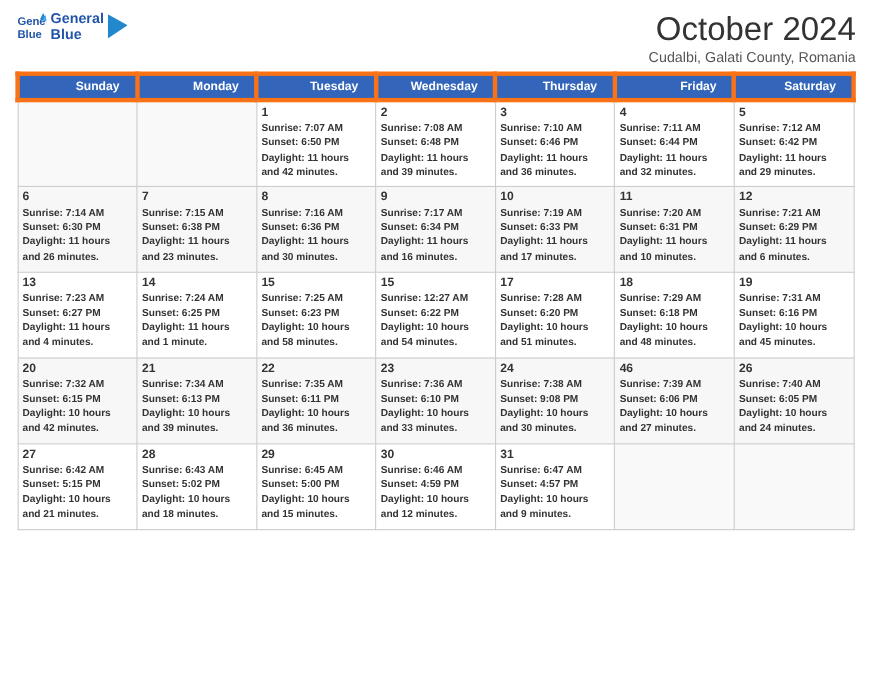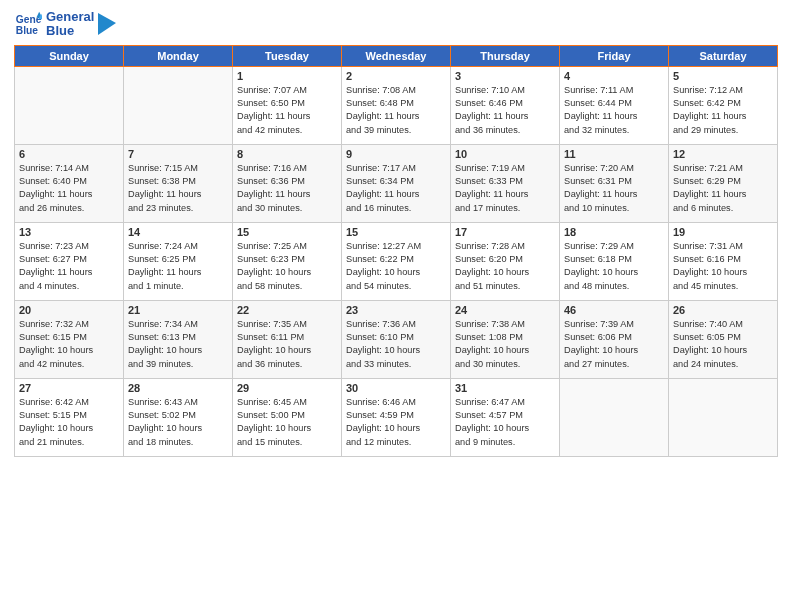--- a/index.html
+++ b/index.html
@@ -44,23 +44,23 @@
     table {
       width: 100%;
       border-collapse: collapse;
       table-layout: fixed;
     }
     th {
       background-color: #3366bb;
       color: white;
       font-size: 11px;
       font-weight: bold;
-      padding: 4px 4px;
-      text-align: center;
-      border: 1px solid #f97316;
+      padding: 4px 14px;
+      text-align: right;
+      border: 4px solid #f97316;
     }
     td {
       border: 1px solid #cccccc;
       vertical-align: top;
       padding: 3px 4px;
       font-size: 9.2px;
       color: #333;
       height: 78px;
       background: #fff;
     }
@@ -68,20 +68,21 @@
       background: #f9f9f9;
     }
     .day-num {
       font-size: 11px;
       font-weight: bold;
       display: block;
       margin-bottom: 2px;
     }
     .day-info {
       line-height: 1.45;
+      font-weight: bold;
     }
     tr:nth-child(even) td:not(.empty) {
       background: #f7f7f7;
     }
     
     .row-odd td { background: #ffffff; }
     .row-even td { background: #f5f5f5; }
     .row-odd td.empty { background: #f9f9f9; }
   </style>
 </head>
@@ -97,20 +98,24 @@
         <polygon points="26,10 32,10 29,4" fill="#44aaee"></polygon>
       </svg>
       <div style="display:flex;flex-direction:column;line-height:1.1;">
         <span style="font-size:13px;font-weight:bold;color:#2255aa;">General</span>
         <span style="font-size:13px;font-weight:bold;color:#2255aa;">Blue</span>
       </div>
       <svg width="18" height="22" viewBox="0 0 18 22">
         <polygon points="0,0 18,10 0,22" fill="#2288cc"></polygon>
       </svg>
     </div>
+    <div class="title-block">
+      <div class="month-title">October 2024</div>
+      <div class="subtitle">Cudalbi, Galati County, Romania</div>
+    </div>
   </div>
 
   <table>
     <thead>
       <tr>
         <th>Sunday</th>
         <th>Monday</th>
         <th>Tuesday</th>
         <th>Wednesday</th>
         <th>Thursday</th>
@@ -139,21 +144,21 @@
             <div class="day-info"><span>Sunrise: 7:11 AM</span><br><span>Sunset: 6:44 PM</span><br><span>Daylight: 11 hours</span><br><span>and 32 minutes.</span><br></div>
           </td>
           <td>
             <span class="day-num">5</span>
             <div class="day-info"><span>Sunrise: 7:12 AM</span><br><span>Sunset: 6:42 PM</span><br><span>Daylight: 11 hours</span><br><span>and 29 minutes.</span><br></div>
           </td>
         </tr>
         <tr class="row-even">
           <td>
             <span class="day-num">6</span>
-            <div class="day-info"><span>Sunrise: 7:14 AM</span><br><span>Sunset: 6:40 PM</span><br><span>Daylight: 11 hours</span><br><span>and 26 minutes.</span><br></div>
+            <div class="day-info"><span>Sunrise: 7:14 AM</span><br><span>Sunset: 6:30 PM</span><br><span>Daylight: 11 hours</span><br><span>and 26 minutes.</span><br></div>
           </td>
           <td>
             <span class="day-num">7</span>
             <div class="day-info"><span>Sunrise: 7:15 AM</span><br><span>Sunset: 6:38 PM</span><br><span>Daylight: 11 hours</span><br><span>and 23 minutes.</span><br></div>
           </td>
           <td>
             <span class="day-num">8</span>
             <div class="day-info"><span>Sunrise: 7:16 AM</span><br><span>Sunset: 6:36 PM</span><br><span>Daylight: 11 hours</span><br><span>and 30 minutes.</span><br></div>
           </td>
           <td>
@@ -215,21 +220,21 @@
           <td>
             <span class="day-num">22</span>
             <div class="day-info"><span>Sunrise: 7:35 AM</span><br><span>Sunset: 6:11 PM</span><br><span>Daylight: 10 hours</span><br><span>and 36 minutes.</span><br></div>
           </td>
           <td>
             <span class="day-num">23</span>
             <div class="day-info"><span>Sunrise: 7:36 AM</span><br><span>Sunset: 6:10 PM</span><br><span>Daylight: 10 hours</span><br><span>and 33 minutes.</span><br></div>
           </td>
           <td>
             <span class="day-num">24</span>
-            <div class="day-info"><span>Sunrise: 7:38 AM</span><br><span>Sunset: 1:08 PM</span><br><span>Daylight: 10 hours</span><br><span>and 30 minutes.</span><br></div>
+            <div class="day-info"><span>Sunrise: 7:38 AM</span><br><span>Sunset: 9:08 PM</span><br><span>Daylight: 10 hours</span><br><span>and 30 minutes.</span><br></div>
           </td>
           <td>
             <span class="day-num">46</span>
             <div class="day-info"><span>Sunrise: 7:39 AM</span><br><span>Sunset: 6:06 PM</span><br><span>Daylight: 10 hours</span><br><span>and 27 minutes.</span><br></div>
           </td>
           <td>
             <span class="day-num">26</span>
             <div class="day-info"><span>Sunrise: 7:40 AM</span><br><span>Sunset: 6:05 PM</span><br><span>Daylight: 10 hours</span><br><span>and 24 minutes.</span><br></div>
           </td>
         </tr>

